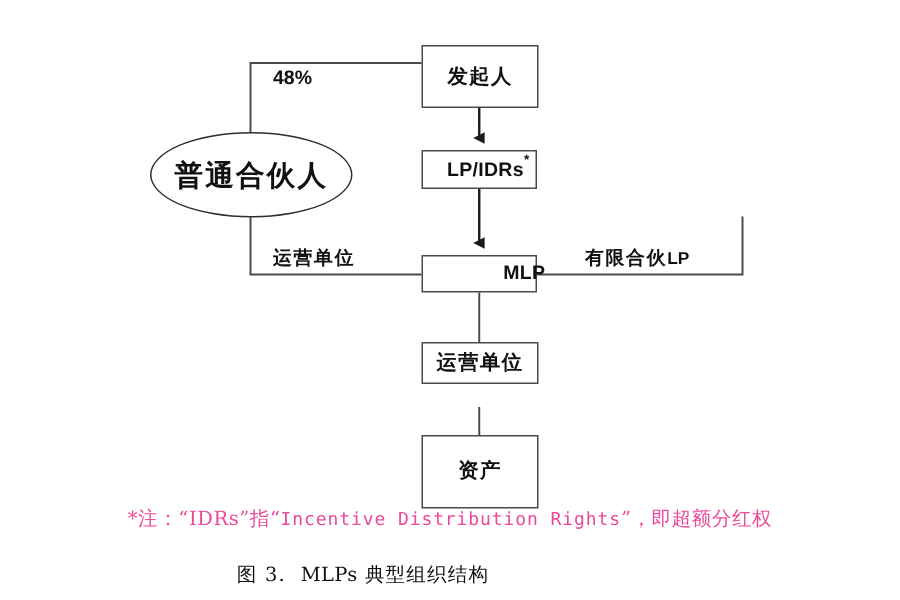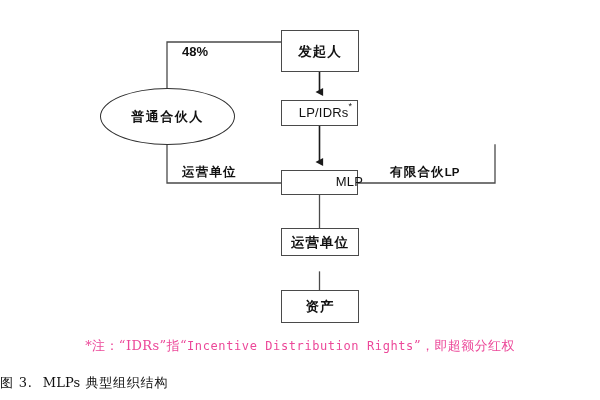--- a/index.html
+++ b/index.html
@@ -44,21 +44,21 @@
   }
   .node-box .label-cn {
     font-family: "DejaVu Serif", "Liberation Serif", serif;
     font-size: 13.5px;
     letter-spacing: 1px;
     font-weight: 600;
   }
   .node-box .label-en {
     font-family: "Liberation Sans", "DejaVu Sans", sans-serif;
     font-size: 13px;
-    font-weight: 400;
+    font-weight: 700;
     letter-spacing: 0.2px;
     margin-left: 12px;
   }
   .sup-star {
     font-size: 9px;
     vertical-align: super;
     position: relative;
     top: -3px;
     left: 0px;
   }
@@ -69,21 +69,21 @@
     border: 1.3px solid #2f2f2f;
     border-radius: 50%;
     background: #ffffff;
     display: flex;
     align-items: center;
     justify-content: center;
     text-align: center;
   }
   .node-ellipse .label-cn {
     font-family: "DejaVu Serif", "Liberation Serif", serif;
-    font-size: 13px;
+    font-size: 19px;
     letter-spacing: 1.5px;
     font-weight: 600;
     color: #111111;
   }
   
   .edge-label {
     position: absolute;
     white-space: nowrap;
     color: #111111;
   }
@@ -120,20 +120,21 @@
   .footnote .mono-term {
     font-family: "DejaVu Sans Mono", "Liberation Mono", monospace;
     font-size: 12px;
     letter-spacing: 0.6px;
   }
   .caption {
     position: absolute;
     left: 0;
     top: 374px;
     width: 484px;
+    text-align: center;
     font-family: "DejaVu Serif", "Liberation Serif", serif;
     font-size: 13px;
     letter-spacing: 0.8px;
     color: #111111;
     white-space: nowrap;
   }
   .caption .fig-no {
     font-family: "DejaVu Serif", "Liberation Serif", serif;
   }
   .caption .mlps {
@@ -183,21 +184,21 @@
   </div>
 
   <div class="node-box" style="left:281px; top:170px; width:77px; height:25px;padding-left:48px;">
     <span class="label-en">MLP</span>
   </div>
 
   <div class="node-box" style="left:281px; top:228px; width:78px; height:28px;">
     <span class="label-cn">运营单位</span>
   </div>
 
-  <div class="node-box" style="left:281px; top:290px; width:78px; height:33px;">
+  <div class="node-box" style="left:281px; top:290px; width:78px; height:49px;">
     <span class="label-cn">资产</span>
   </div>
 
   <div class="node-ellipse" style="left:100px; top:88px; width:135px; height:57px;">
     <span class="label-cn">普通合伙人</span>
   </div>
 
 
   <div class="edge-label num" style="left:182px; top:44px;">48%</div>
 

